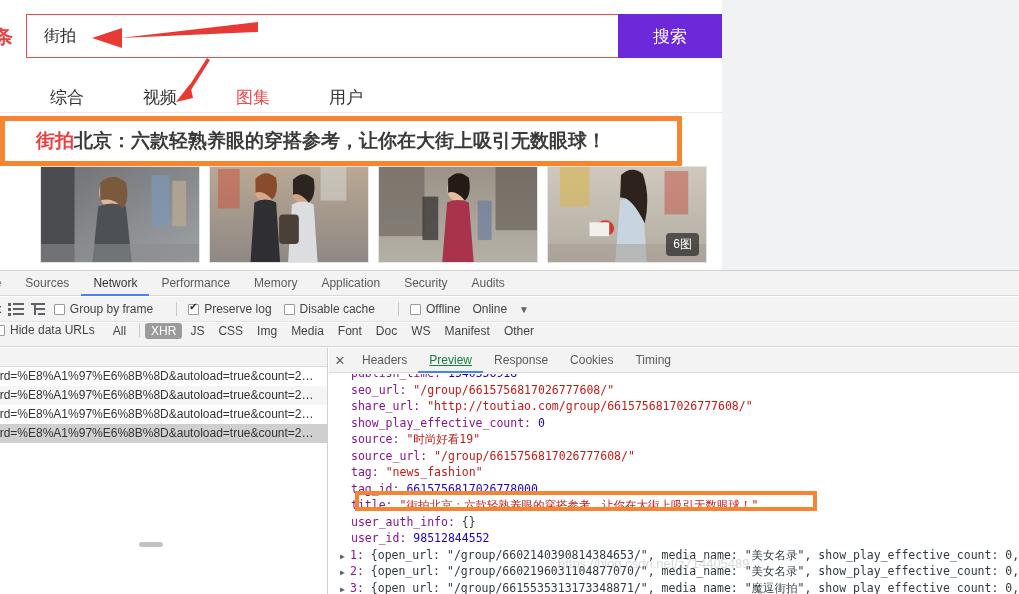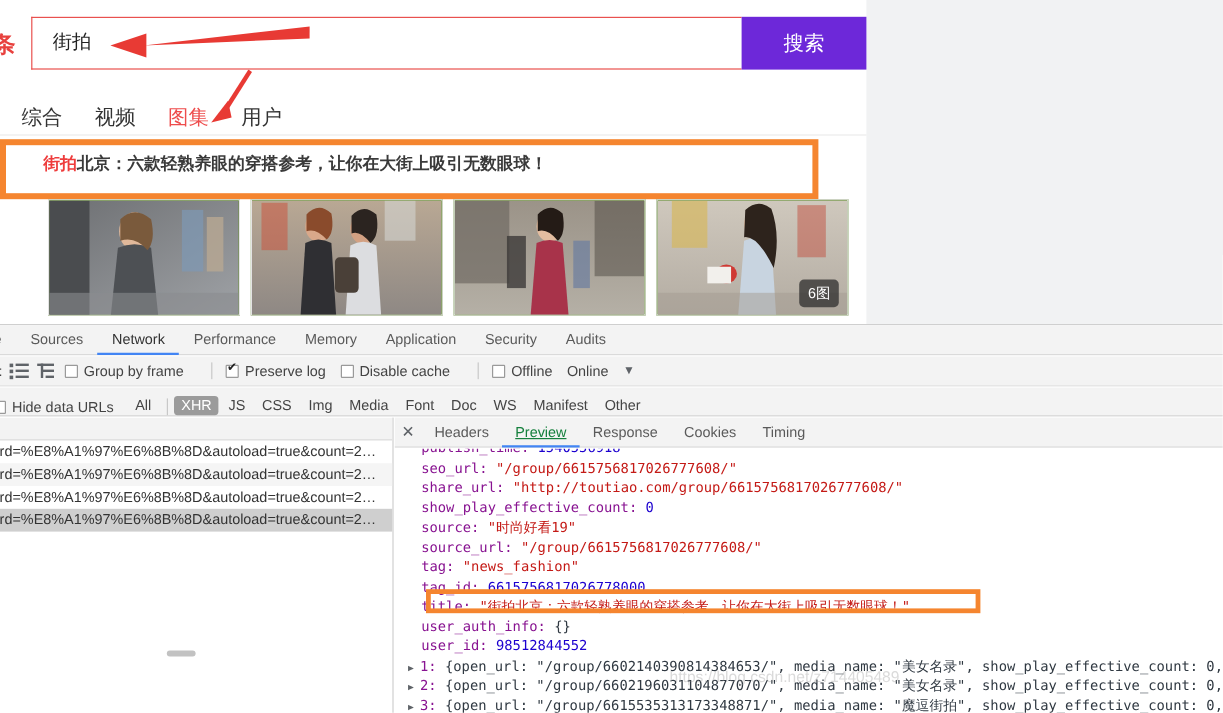--- a/index.html
+++ b/index.html
@@ -58,42 +58,42 @@
     font-family: "Liberation Sans", "DejaVu Sans", sans-serif;
   }
 
   
   .tabs {
     position: absolute; left: 18px; top: 82px;
     height: 30px;
     display: flex; gap: 27px; align-items: center;
   }
   .tab {
-    font-size: 17px; color: #333; cursor: pointer; white-space: nowrap;
+    font-size: 17px; color: #333; cursor: pointer; white-space: nowrap; margin-left: 32px;
   }
   .tab.active { color: #ee4c4c; }
 
   .tabs-rule {
     position: absolute; left: 0; top: 112px; width: 722px; height: 1px;
     background: #ebebeb;
   }
 
   
   .result-block {
     position: absolute; left: 0; top: 116px; width: 722px; height: 154px;
   }
   .title-hl-box {
     position: absolute; left: 0px; top: 0px;
     width: 682px; height: 50px;
     border: 5px solid #f5852f;
     background: #fff;
   }
   .result-title {
     position: absolute; left: 36px; top: 128px;
-    font-size: 14px; font-weight: bold;
+    font-size: 19px; font-weight: bold;
     color: #3a3a3a; letter-spacing: 0px; white-space: nowrap;
   }
   .result-title .kw { color: #ee3c3c; }
 
   .thumbs {
     position: absolute; left: 40px; top: 50px;
     display: flex; gap: 9px;
   }
   .thumb {
     position: relative;
@@ -142,21 +142,21 @@
     position: absolute; left: 0; top: 26px; width: 1019px; height: 25px;
     background: #f3f3f3;
     border-bottom: 1px solid #e3e3e3;
     display: flex; align-items: center;
     font-size: 12px; color: #444;
   }
   .dt-toolbar2 {
     position: absolute; left: 0; top: 52px; width: 1019px; height: 24px;
     background: #f3f3f3;
     border-bottom: 1px solid #d6d6d6;
-    display: flex; align-items: flex-end;
+    display: flex; align-items: flex-start;
     font-size: 12px; color: #444;
   }
   .tb-lead { margin-left: -10px; margin-right: 6px; color: #444; }
   .ico-list, .ico-water {
     width: 16px; height: 14px; position: relative; margin-right: 7px;
     cursor: pointer;
   }
   .ico-list i, .ico-water i {
     position: absolute; background: #5f6368; display: block;
   }

